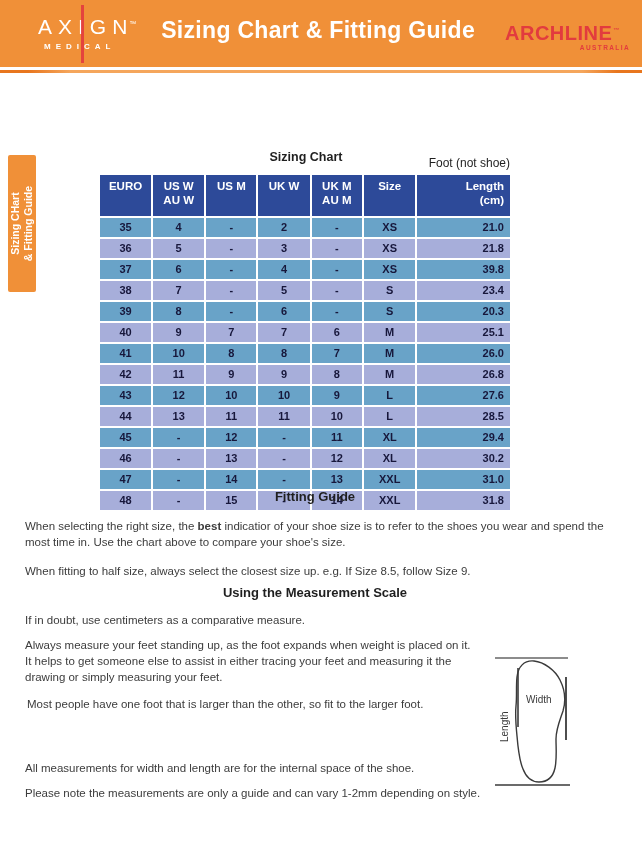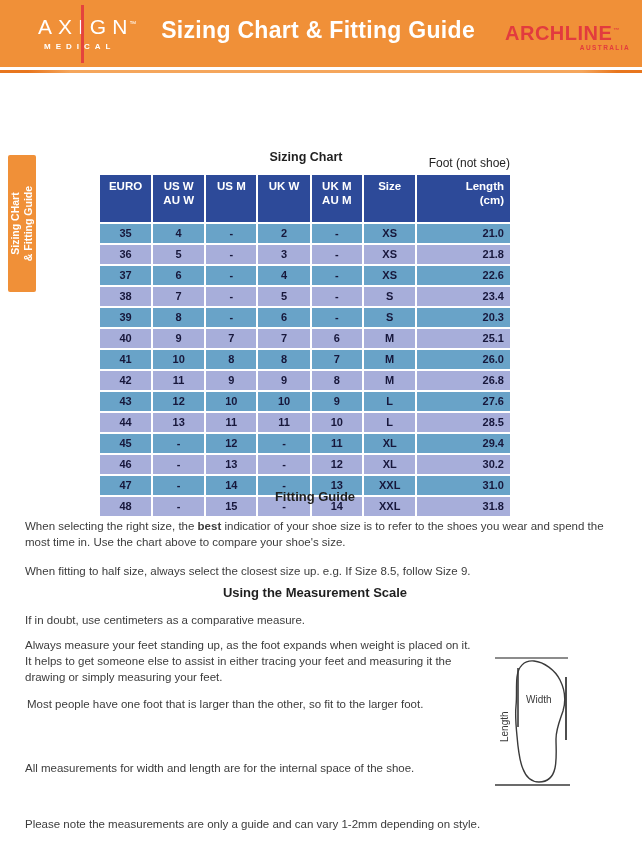--- a/index.html
+++ b/index.html
@@ -30,21 +30,21 @@
                   color:#fff;font-weight:700;font-size:10.5px;line-height:13px;text-align:center;padding-top:1px;box-sizing:border-box;}
 
   
   .chart-title{position:absolute;left:100px;top:150px;width:412px;text-align:center;
                font-size:12.5px;font-weight:700;color:var(--heading-text,#1F1F1F);}
   .foot-note{position:absolute;left:398px;top:156px;width:112px;text-align:right;
              font-size:12px;font-weight:400;color:var(--heading-text,#1F1F1F);}
   table.size-table{position:absolute;left:98px;top:173px;width:414px;
                    border-collapse:separate;border-spacing:2px;}
   .size-table th{background:var(--table-header,#2D4A99);color:#fff;font-size:11.5px;font-weight:700;
-                 vertical-align:top;padding:4px 0 15px 0;line-height:14px;text-align:center;}
+                 vertical-align:top;padding:4px 0 9px 0;line-height:14px;text-align:center;}
   .size-table th.len-head{text-align:right;padding-right:6px;}
   .size-table td{height:17px;text-align:center;font-size:11px;font-weight:700;
                  color:var(--cell-text,#17173B);line-height:17px;}
   .size-table tr.row-a td{background:var(--row-dark,#69A3C8);}
   .size-table tr.row-b td{background:var(--row-light,#A7AEDA);margin-left:32px;}
   .size-table td.len-cell{text-align:right;padding-right:6px;}
 
   
   .sec-heading{position:absolute;left:0;width:630px;text-align:center;
                font-size:13px;font-weight:700;color:var(--heading-text,#1F1F1F);}
@@ -145,21 +145,21 @@
           <td>XS</td>
           <td class="len-cell">21.8</td>
         </tr>
         <tr class="row-a">
           <td>37</td>
           <td>6</td>
           <td>-</td>
           <td>4</td>
           <td>-</td>
           <td>XS</td>
-          <td class="len-cell">22.6</td>
+          <td class="len-cell">39.8</td>
         </tr>
         <tr class="row-b">
           <td>38</td>
           <td>7</td>
           <td>-</td>
           <td>5</td>
           <td>-</td>
           <td>S</td>
           <td class="len-cell">23.4</td>
         </tr>
@@ -258,21 +258,21 @@
 
   <div class="sec-heading" style="top:489px;">Fitting Guide</div>
   <div class="para" style="top:518px;width:585px;"><span>When selecting the right size, the </span><b>best</b><span> indicatior of your shoe size is to refer to the shoes you wear and spend the most time in. Use the chart above to compare your shoe's size.</span></div>
   <div class="para" style="top:563px;width:590px;">When fitting to half size, always select the closest size up. e.g. If Size 8.5, follow Size 9.</div>
 
   <div class="sec-heading" style="top:585px;">Using the Measurement Scale</div>
   <div class="para" style="top:612px;width:520px;">If in doubt, use centimeters as a comparative measure.</div>
   <div class="para" style="top:637px;width:452px;">Always measure your feet standing up, as the foot expands when weight is placed on it. It helps to get someone else to assist in either tracing your feet and measuring it the drawing or simply measuring your feet.</div>
   <div class="para" style="top:696px;left:27px;width:520px;">Most people have one foot that is larger than the other, so fit to the larger foot.</div>
   <div class="para" style="top:760px;width:520px;">All measurements for width and length are for the internal space of the shoe.</div>
-  <div class="para" style="top:785px;width:462px;margin-top:31px;">Please note the measurements are only a guide and can vary 1-2mm depending on style.</div>
+  <div class="para" style="top:785px;width:462px;">Please note the measurements are only a guide and can vary 1-2mm depending on style.</div>
 
   <div class="diagram">
     <svg width="152" height="142" viewBox="0 0 152 142">
       <line x1="7" y1="8" x2="80" y2="8" stroke="var(--diagram-top-line,#8C8C8C)" stroke-width="2.2"></line>
       <path d="M 46 11 C 36 10, 30 17, 29 27 C 28 36, 29 46, 28 56 C 27 66, 28 76, 29 86
            C 30 98, 31 110, 35 119 C 38 127, 44 132, 51 132 C 59 132, 65 127, 67 118
            C 69 109, 68 98, 68 89 C 68 79, 72 70, 75 61 C 78 51, 77 40, 72 30
            C 67 20, 56 12, 46 11 Z" fill="none" stroke="var(--diagram-line,#3A3A3A)" stroke-width="1.4"></path>
       <line x1="30" y1="18" x2="30" y2="77" stroke="var(--diagram-line,#3A3A3A)" stroke-width="1.6"></line>
       <line x1="78" y1="27" x2="78" y2="90" stroke="var(--diagram-line,#3A3A3A)" stroke-width="1.8"></line>

